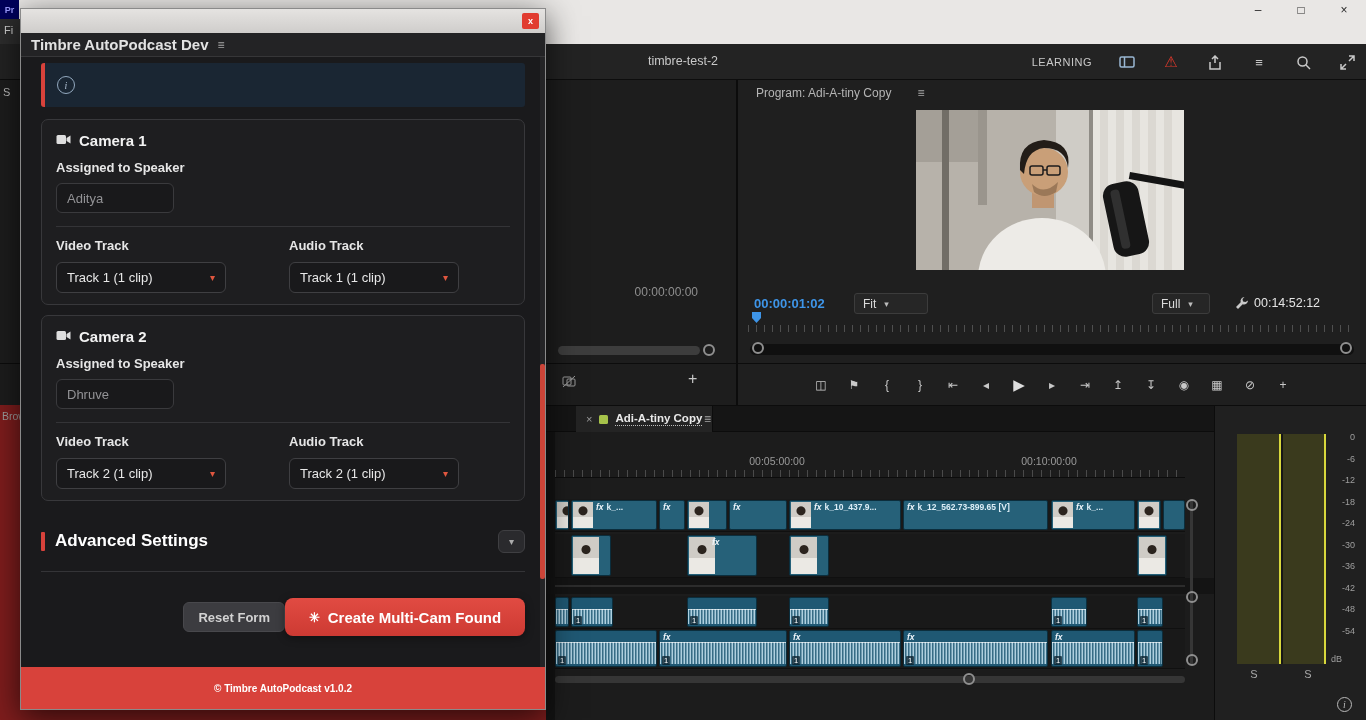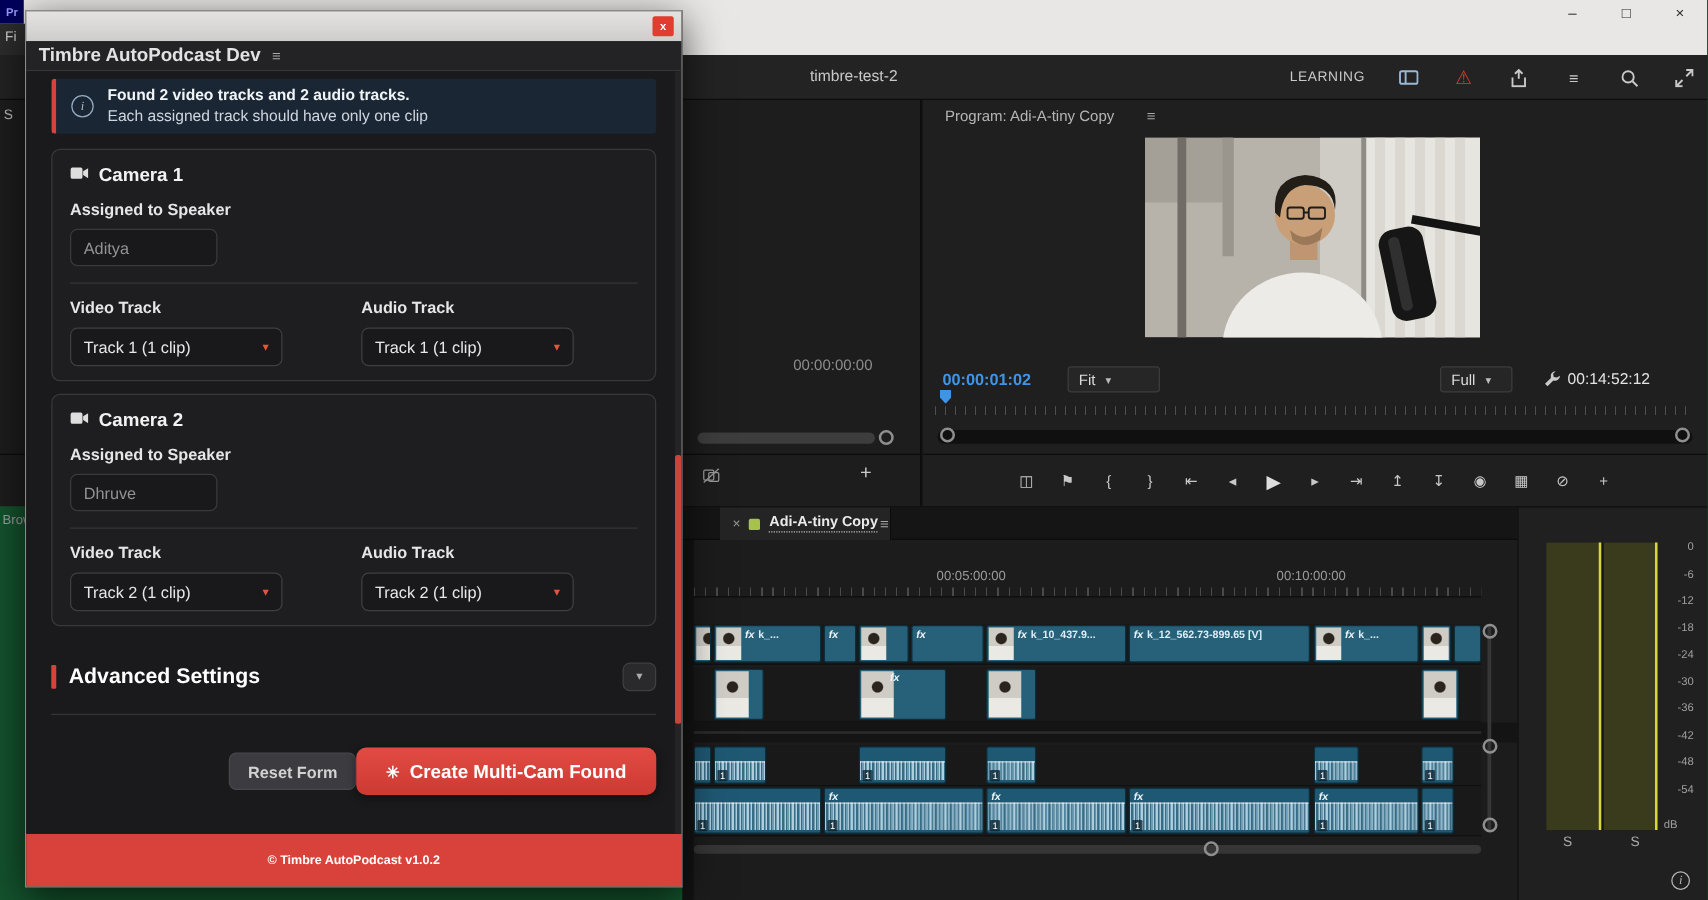--- a/index.html
+++ b/index.html
@@ -1,17 +1,17 @@
 <!DOCTYPE html>
 <html><head>
 <meta charset="utf-8">
 <style>
   * { margin:0; padding:0; box-sizing:border-box; }
   html,body { width:1366px; height:720px; background:#1e1e1e; font-family:"Liberation Sans", sans-serif; overflow:hidden; }
-  .screen { position:relative; width:1366px; height:720px; background:#14532d; overflow:hidden; }
+  .screen { position:relative; width:1366px; height:720px; background:#7f1d1d; overflow:hidden; }
 
   
   .titlebar { position:absolute; left:0; top:0; width:1366px; height:44px; background:#e9e7e5; }
   .pr-icon { position:absolute; left:0; top:0; width:19px; height:19px; background:#00005b; color:#9b9bff; font-size:9px; font-weight:bold; display:flex; align-items:center; justify-content:center; }
   .win-controls { position:absolute; right:0; top:0; height:20px; display:flex; align-items:center; gap:27px; padding:0 14px; color:#2b2b2b; font-size:12px; }
   .win-controls span { width:16px; text-align:center; cursor:default; }
   .menubar-sliver { position:absolute; left:0; top:19px; width:20px; height:25px; background:#2d2d2d; color:#d2d2d2; font-size:11px; padding:5px 0 0 4px; overflow:hidden; white-space:nowrap; }
 
   
   .app-header { position:absolute; left:0; top:44px; width:1366px; height:36px; background:#232323; border-bottom:1px solid #0d0d0d; }
@@ -465,24 +465,20 @@
     <div class="plg-titlebar">
       <div class="plg-close">x</div>
     </div>
     <div class="plg-header">
       <span class="plg-title">Timbre AutoPodcast Dev</span>
       <span class="menu-glyph">≡</span>
     </div>
     <div class="plg-body">
       <div class="banner">
         <div class="binfo">i</div>
-        <div>
-          <div class="bline1">Found 2 video tracks and 2 audio tracks.</div>
-          <div class="bline2">Each assigned track should have only one clip</div>
-        </div>
       </div>
 
       <div class="card">
         <div class="card-head">
           <span>
             <svg width="15" height="11">
                 <rect x="0.5" y="1" width="9.5" height="9" rx="1.5" fill="#dedede"></rect>
                 <path d="M10.5 4 L14.5 1.5 v8 L10.5 7 z" fill="#dedede"></path>
               </svg>
           </span>

